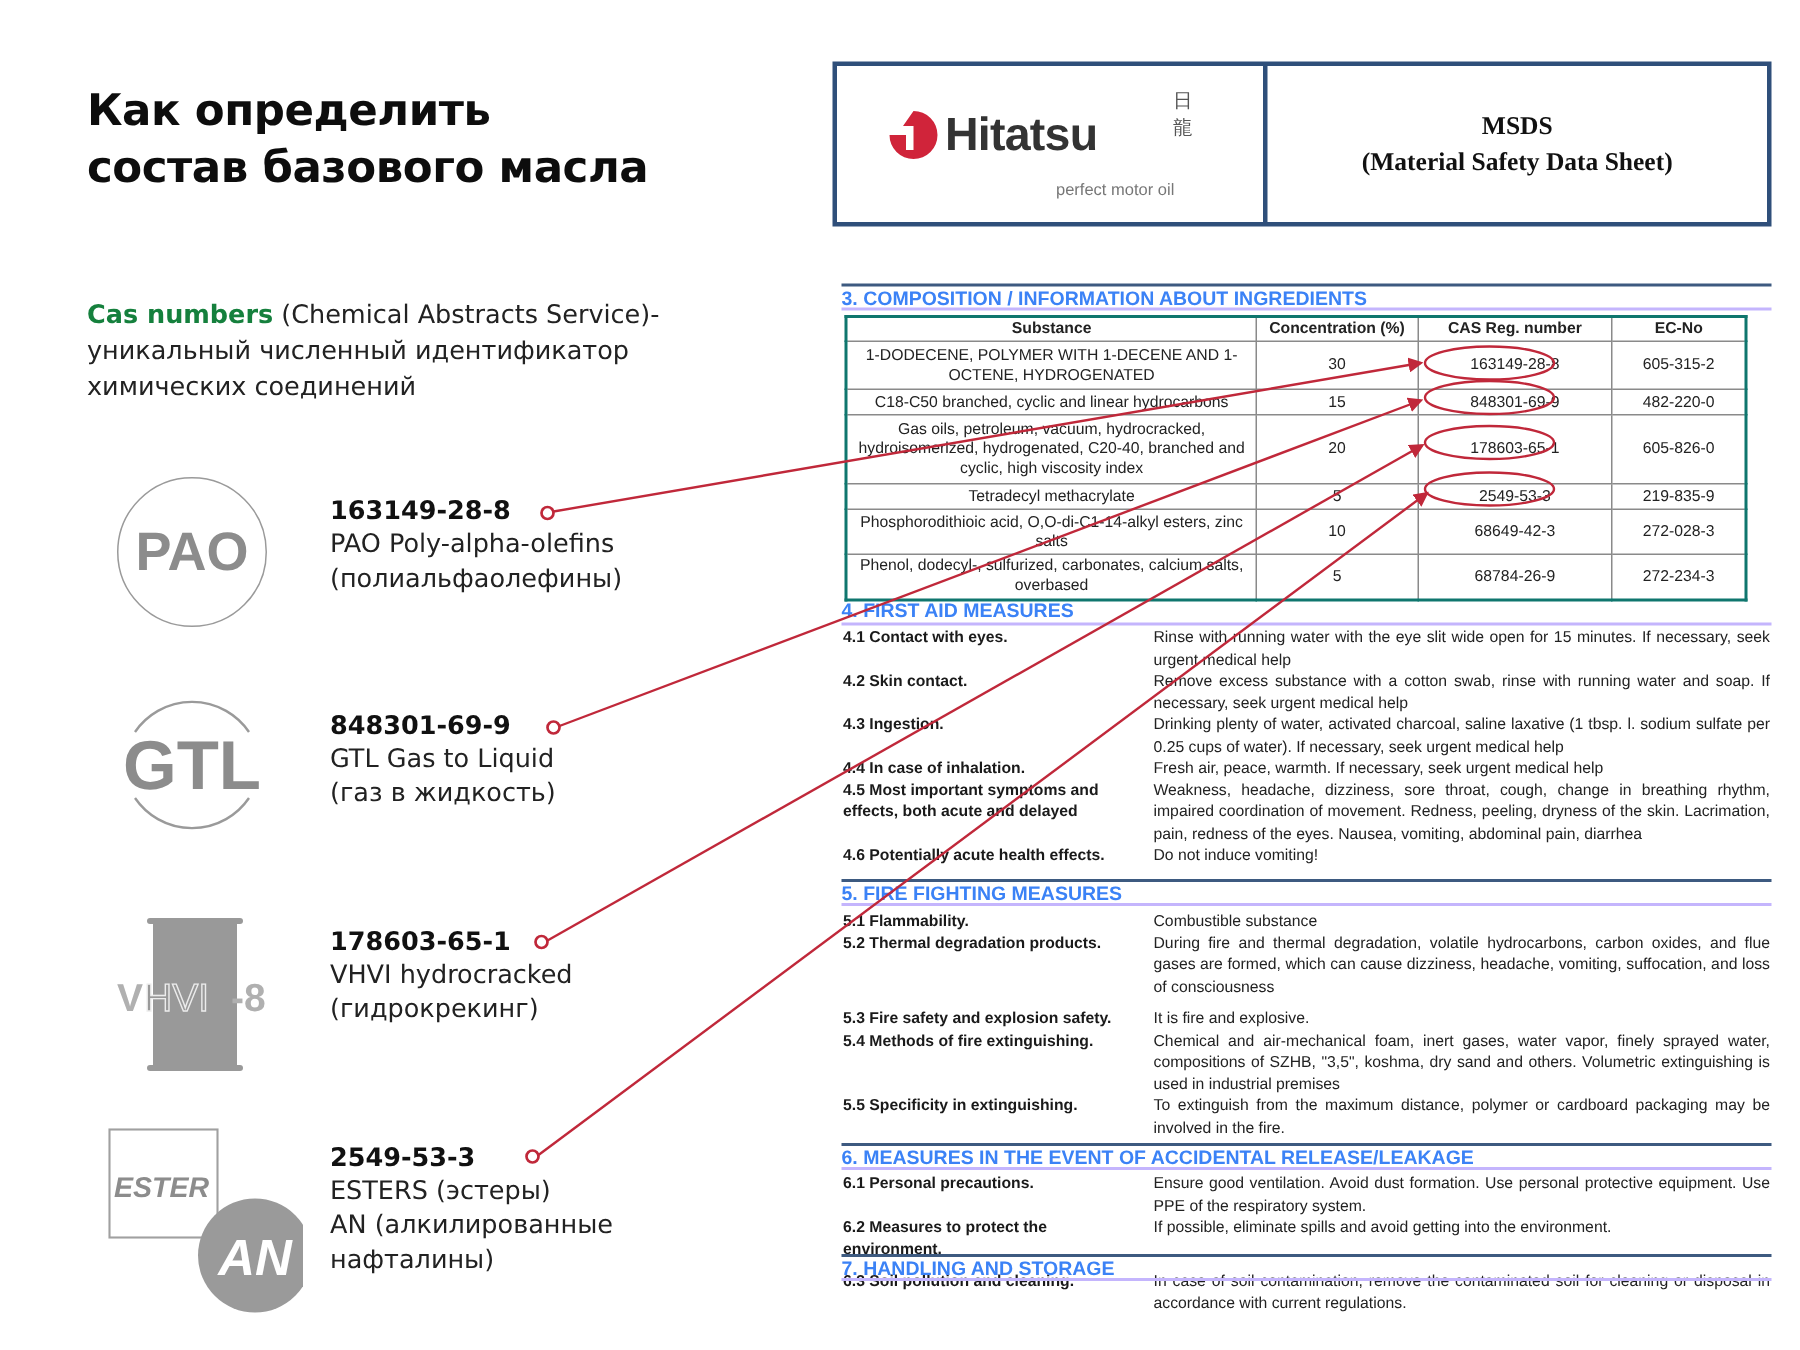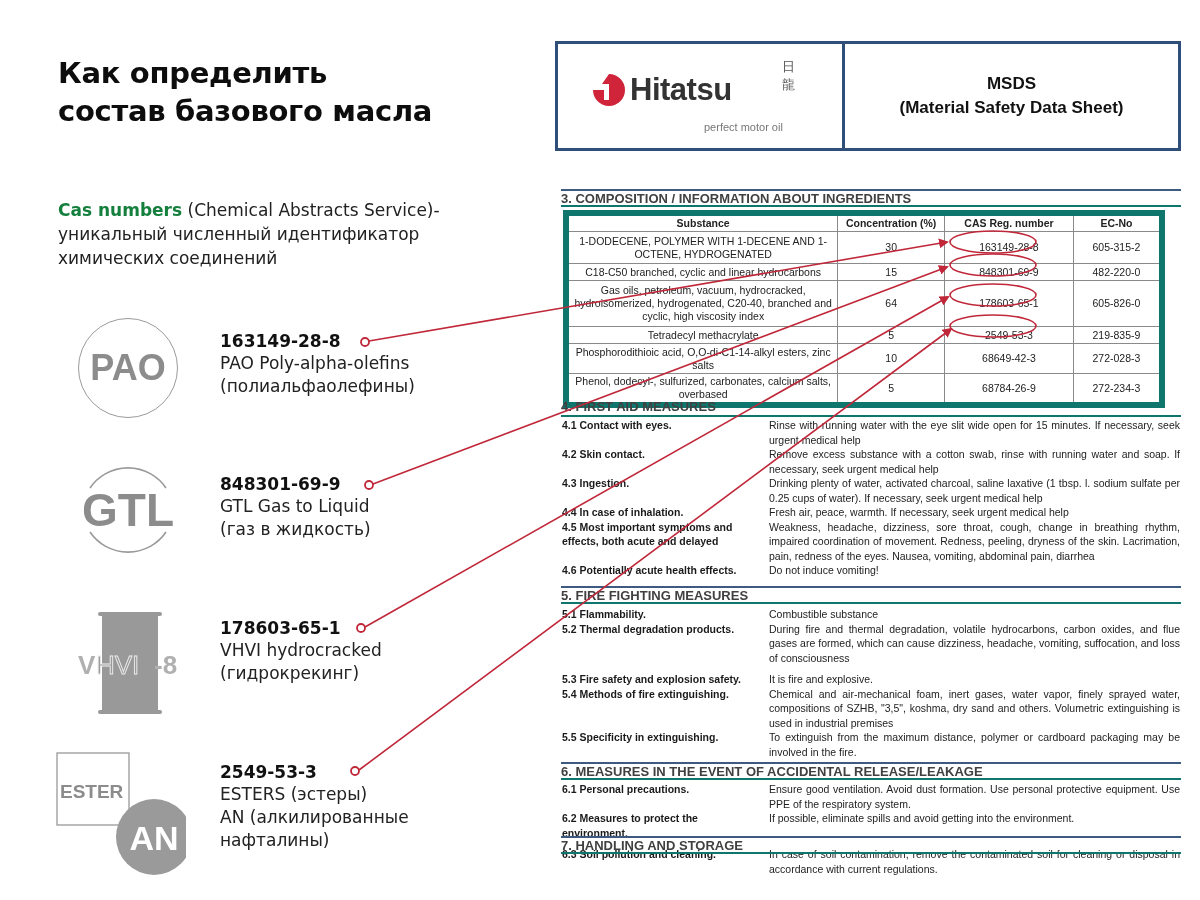--- a/index.html
+++ b/index.html
@@ -26,53 +26,53 @@
   .entry .line { font-size: 17px; line-height: 23px; color: #222; white-space: nowrap; }
 
   .icon-box { position: absolute; }
   .pao-icon {
     left: 78px; top: 318px; width: 100px; height: 100px; border-radius: 50%;
     border: 1.6px solid #9a9a9a; display: flex; align-items: center; justify-content: center;
     font-family: "Liberation Sans", sans-serif; font-weight: bold; font-size: 36px; color: #8c8c8c;
   }
   .gtl-icon { left: 76px; top: 458px; width: 104px; height: 104px; }
   .vhvi-icon { left: 76px; top: 612px; width: 104px; height: 102px; }
-  .ester-icon { left: 56px; top: 752px; width: 130px; height: 125px; }
+  .ester-icon { left: 72px; top: 752px; width: 130px; height: 125px; font-style: italic; }
 
   
   .doc-header {
     position: absolute; left: 555px; top: 41px; width: 626px; height: 110px;
     border: 3px solid #2f4f7a; display: flex;
   }
   .doc-header .logo-cell {
     width: 287px; border-right: 3px solid #2f4f7a; position: relative;
   }
   .doc-header .title-cell {
     flex: 1; display: flex; flex-direction: column; align-items: center; justify-content: center;
-    font-family: Liberation Sans, sans-serif; font-weight: bold; font-size: 17px; line-height: 24px; color: #111;
+    font-family: Liberation Serif, serif; font-weight: bold; font-size: 17px; line-height: 24px; color: #111;
   }
   .brand { position: absolute; left: 34px; top: 28px; display: flex; align-items: center; }
   .brand-word {
     font-family: "Liberation Sans", sans-serif; font-weight: bold; font-size: 31px;
     color: #333; letter-spacing: -0.5px; margin-left: 4px;
   }
   .brand-kanji { position: absolute; left: 190px; top: -14px; font-size: 13px; color: #555; }
   .brand-tag { position: absolute; left: 112px; top: 49px; font-size: 11px; color: #777; white-space: nowrap; font-family: "Liberation Sans", sans-serif; }
 
   .section-head {
     position: absolute; left: 561px; width: 620px; height: 18px;
-    font-family: "Liberation Sans", sans-serif; font-weight: bold; font-size: 13px; color: #404040;
-    border-bottom: 2px solid #0f766e; line-height: 16px;
+    font-family: "Liberation Sans", sans-serif; font-weight: bold; font-size: 13px; color: #3b82f6;
+    border-bottom: 2px solid #c4b5fd; line-height: 16px;
   }
   .section-head.top-rule { border-top: 2px solid #3d5a80; }
 
   table.comp {
     position: absolute; left: 563px; top: 210px; width: 602px; border-collapse: collapse;
     font-family: "Liberation Sans", sans-serif; font-size: 10.5px; color: #222;
-    border: 6px solid #0f766e;
+    border: 2px solid #0f766e;
   }
   table.comp th, table.comp td {
     border: 1px solid #8a8a8a; text-align: center; padding: 1px 4px; line-height: 13px; vertical-align: middle;
   }
   table.comp th { font-weight: bold; height: 15px; }
   .c-sub { width: 270px; } .c-conc { width: 106px; } .c-cas { width: 128px; } .c-ec { width: 88px; }
 
   .msds-block { position: absolute; left: 562px; width: 618px; font-family: "Liberation Sans", sans-serif; font-size: 10.5px; color: #222; }
   .msds-row { display: flex; line-height: 14.5px; }
   .msds-row .k { width: 207px; font-weight: bold; color: #1a1a1a; flex-shrink: 0; }
@@ -185,21 +185,21 @@
       <td>605-315-2</td>
     </tr>
     <tr style="height:17px">
       <td>C18-C50 branched, cyclic and linear hydrocarbons</td>
       <td>15</td>
       <td>848301-69-9</td>
       <td>482-220-0</td>
     </tr>
     <tr style="height:46px">
       <td>Gas oils, petroleum, vacuum, hydrocracked, hydroisomerized, hydrogenated, C20-40, branched and cyclic, high viscosity index</td>
-      <td>64</td>
+      <td>20</td>
       <td>178603-65-1</td>
       <td>605-826-0</td>
     </tr>
     <tr style="height:17px">
       <td>Tetradecyl methacrylate</td>
       <td>5</td>
       <td>2549-53-3</td>
       <td>219-835-9</td>
     </tr>
     <tr style="height:30px">

